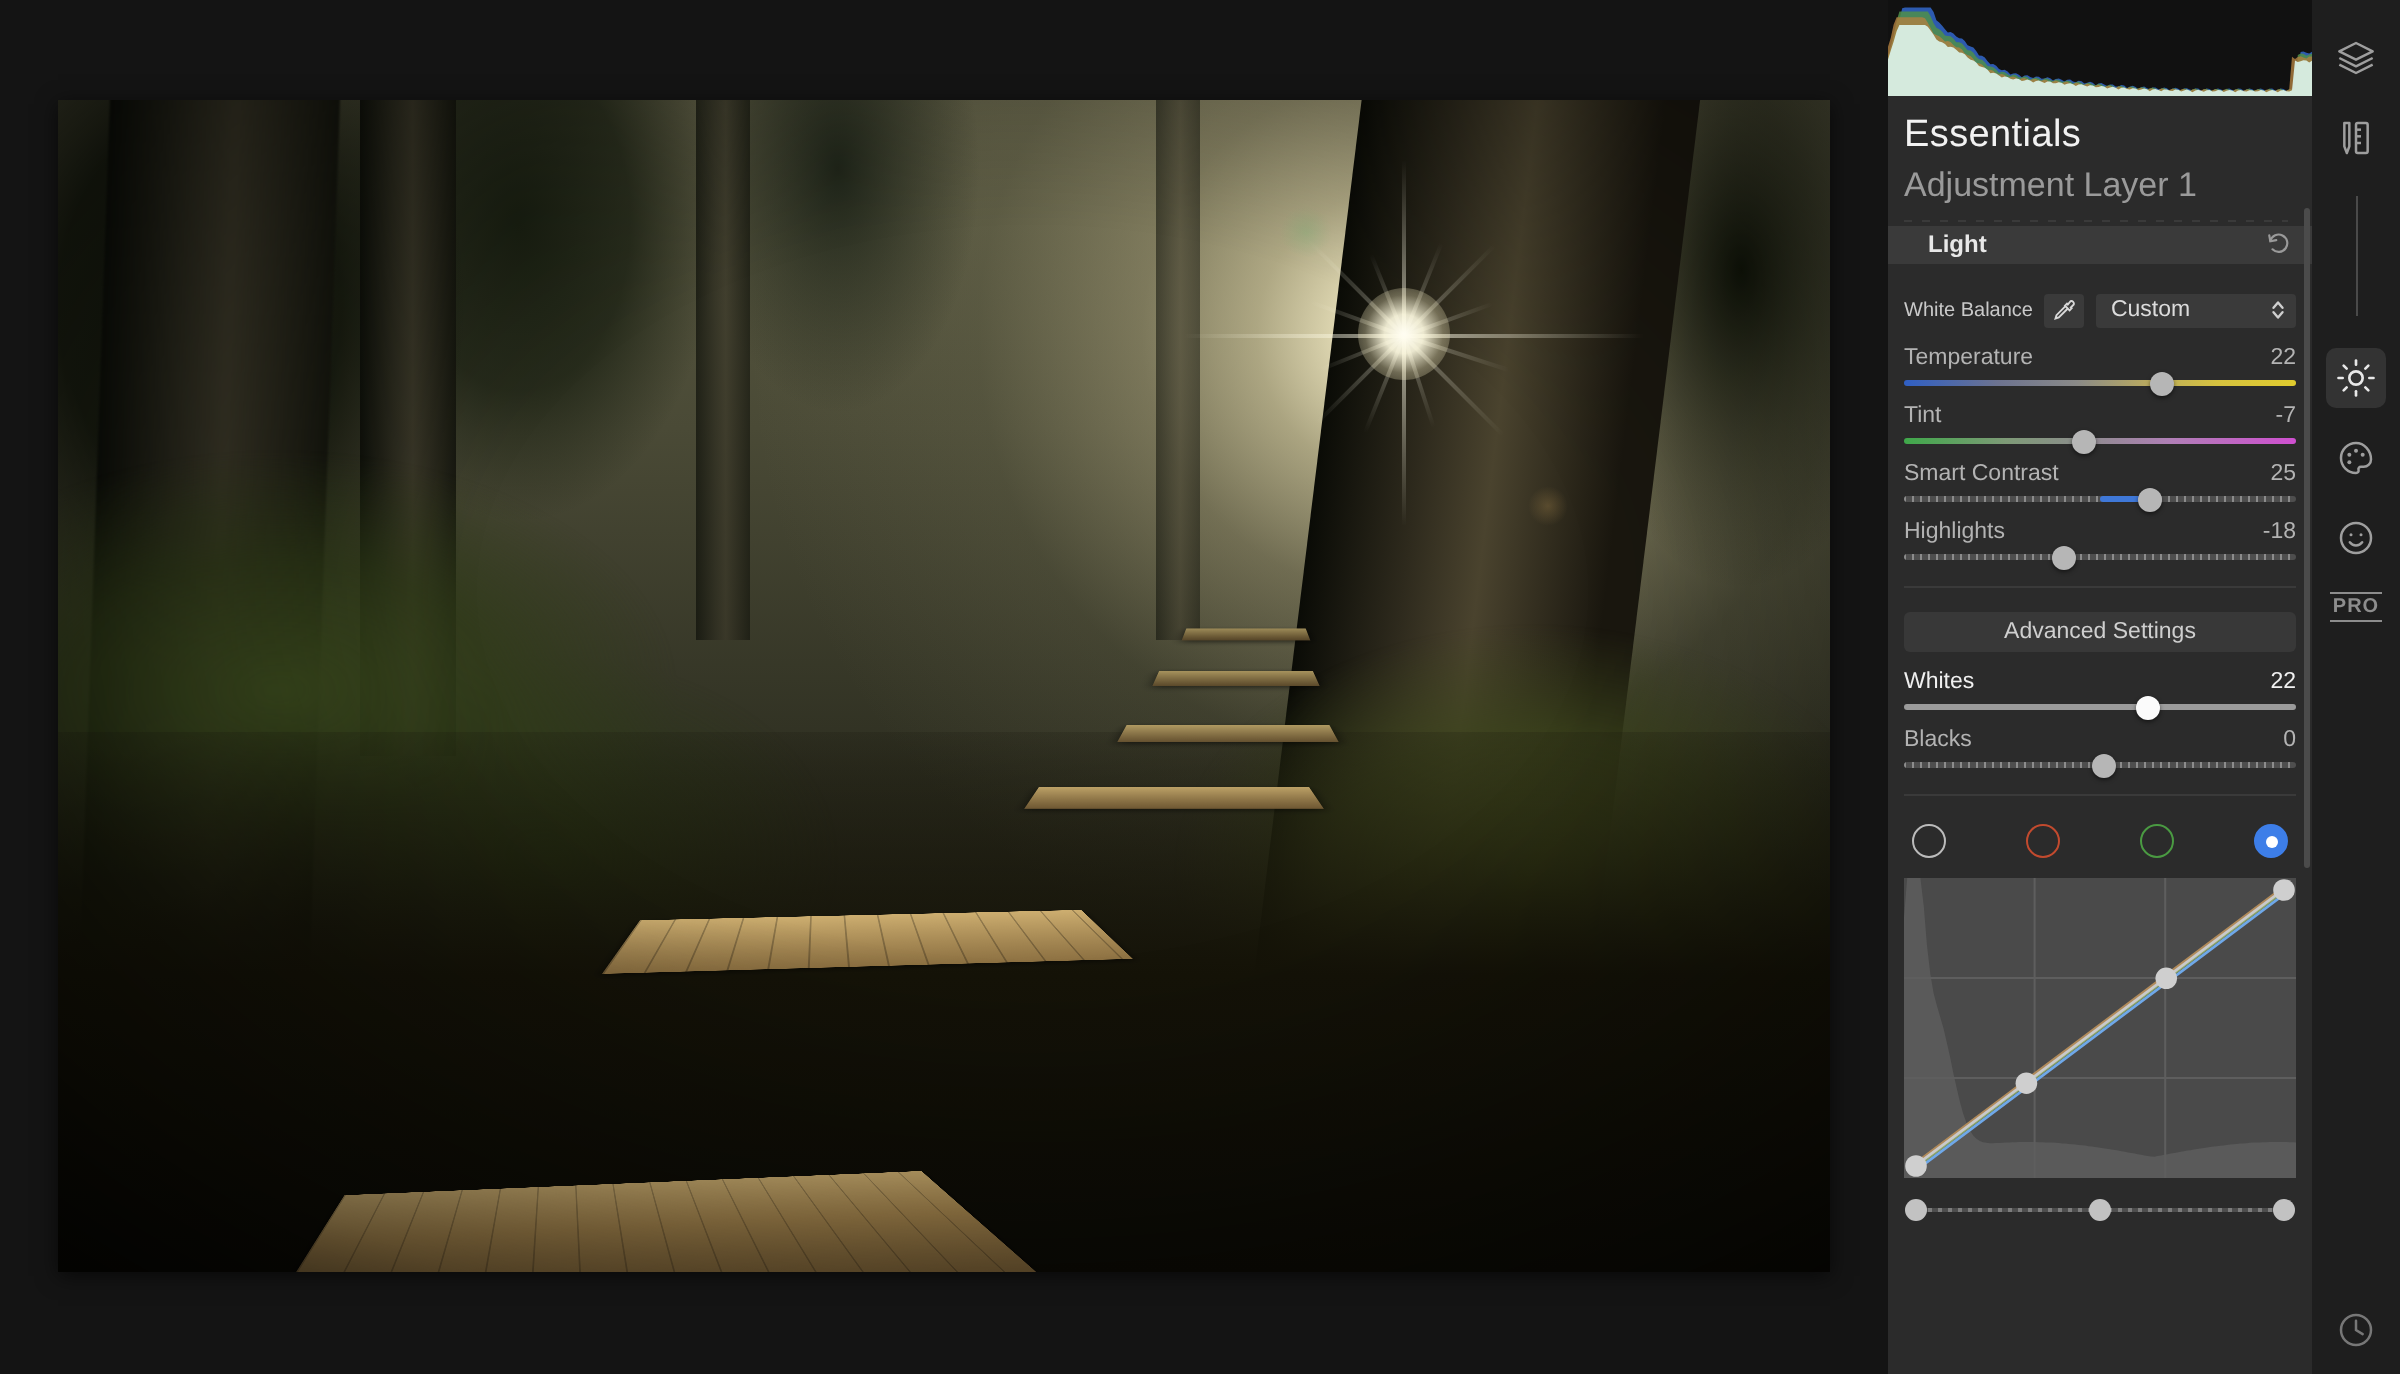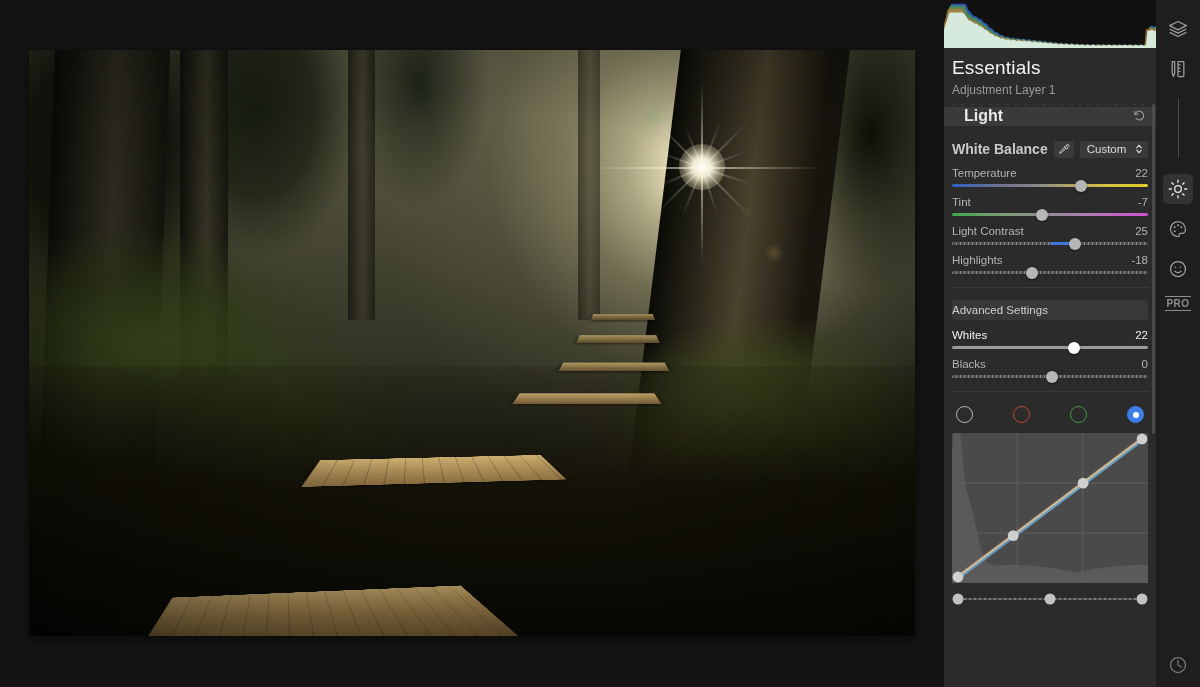--- a/index.html
+++ b/index.html
@@ -130,43 +130,43 @@
     position: relative; width: 100%; height: 48px; background: #111;
     overflow: hidden;
   }
   .histogram svg { display: block; width: 100%; height: 100%; }
 
   .panel-title {
     color: #f2f2f2; font-size: 19px; font-weight: 400;
     padding: 9px 0 0 8px; letter-spacing: .2px;
   }
   .panel-sub {
-    color: #9a9a9a; font-size: 12px; padding: 4px 0 6px 8px;
+    color: #9a9a9a; font-size: 17px; padding: 4px 0 6px 8px;
   }
 
   .scroll-hint {
     height: 4px; position: relative; background: #2b2b2b;
   }
   .scroll-hint::before {
     content: ""; position: absolute; left: 8px; right: 12px; top: 1px;
     height: 1px; background: repeating-linear-gradient(90deg,#3a3a3a 0 4px,transparent 4px 9px);
   }
 
   .section-head {
     display: flex; align-items: center; justify-content: space-between;
     background: #3a3a3a; padding: 3px 10px 4px 8px; height: 19px;
   }
-  .section-head .ttl { color: #e8e8e8; font-size: 16px; font-weight: bold; padding-left: 12px; }
+  .section-head .ttl { color: #e8e8e8; font-size: 12px; font-weight: bold; padding-left: 12px; }
 
   .controls { padding: 0 8px; flex: 1; position: relative; }
 
   .row-wb {
     display: flex; align-items: center; gap: 6px; margin-top: 14px; height: 18px;
   }
-  .row-wb .lbl { color: #c9c9c9; font-size: 14px; white-space: nowrap; font-weight: bold; }
+  .row-wb .lbl { color: #c9c9c9; font-size: 10px; white-space: nowrap; }
   .eyedrop {
     width: 20px; height: 17px; background: #3a3a3a; border-radius: 2px;
     display: flex; align-items: center; justify-content: center; flex: none;
   }
   .select {
     flex: 1; height: 17px; background: #3a3a3a; border-radius: 2px;
     display: flex; align-items: center; justify-content: space-between;
     padding: 0 5px 0 7px; color: #dcdcdc; font-size: 11.5px;
   }
 
@@ -198,21 +198,21 @@
     position: absolute; top: 50%; width: 12px; height: 12px; border-radius: 50%;
     background: #b6b6b6; transform: translate(-50%,-50%);
     box-shadow: 0 1px 2px rgba(0,0,0,.5);
   }
   .knob.white { background: #fbfbfb; }
 
   .divider { height: 1px; background: #3a3a3a; margin: 13px 0 0; }
 
   .adv-btn {
     margin-top: 12px; height: 20px; background: #383838; border-radius: 3px;
-    display: flex; align-items: center; justify-content: flex-start;
+    display: flex; align-items: center; justify-content: center;
     color: #cfcfcf; font-size: 11.5px;
   }
 
   .channels {
     display: flex; align-items: center; justify-content: space-between;
     margin-top: 14px; padding: 0 4px;
   }
   .chan { width: 17px; height: 17px; border-radius: 50%; border: 1.6px solid #bbb; }
   .chan.r { border-color: #c24a2e; }
   .chan.g { border-color: #4a9a42; }
@@ -380,21 +380,21 @@
             <div class="top">
               <span>Tint</span>
               <span>-7</span>
             </div>
             <div class="track tint">
               <div class="knob" style="left: 46%;"></div>
             </div>
           </div>
           <div class="slider">
             <div class="top">
-              <span>Light Contrast</span>
+              <span>Smart Contrast</span>
               <span>25</span>
             </div>
             <div class="track dotted">
               <div class="fill" style="left: 50%; width: 13%; background: rgb(63, 120, 216);"></div>
               <div class="knob" style="left: 63%;"></div>
             </div>
           </div>
           <div class="slider">
             <div class="top">
               <span>Highlights</span>

